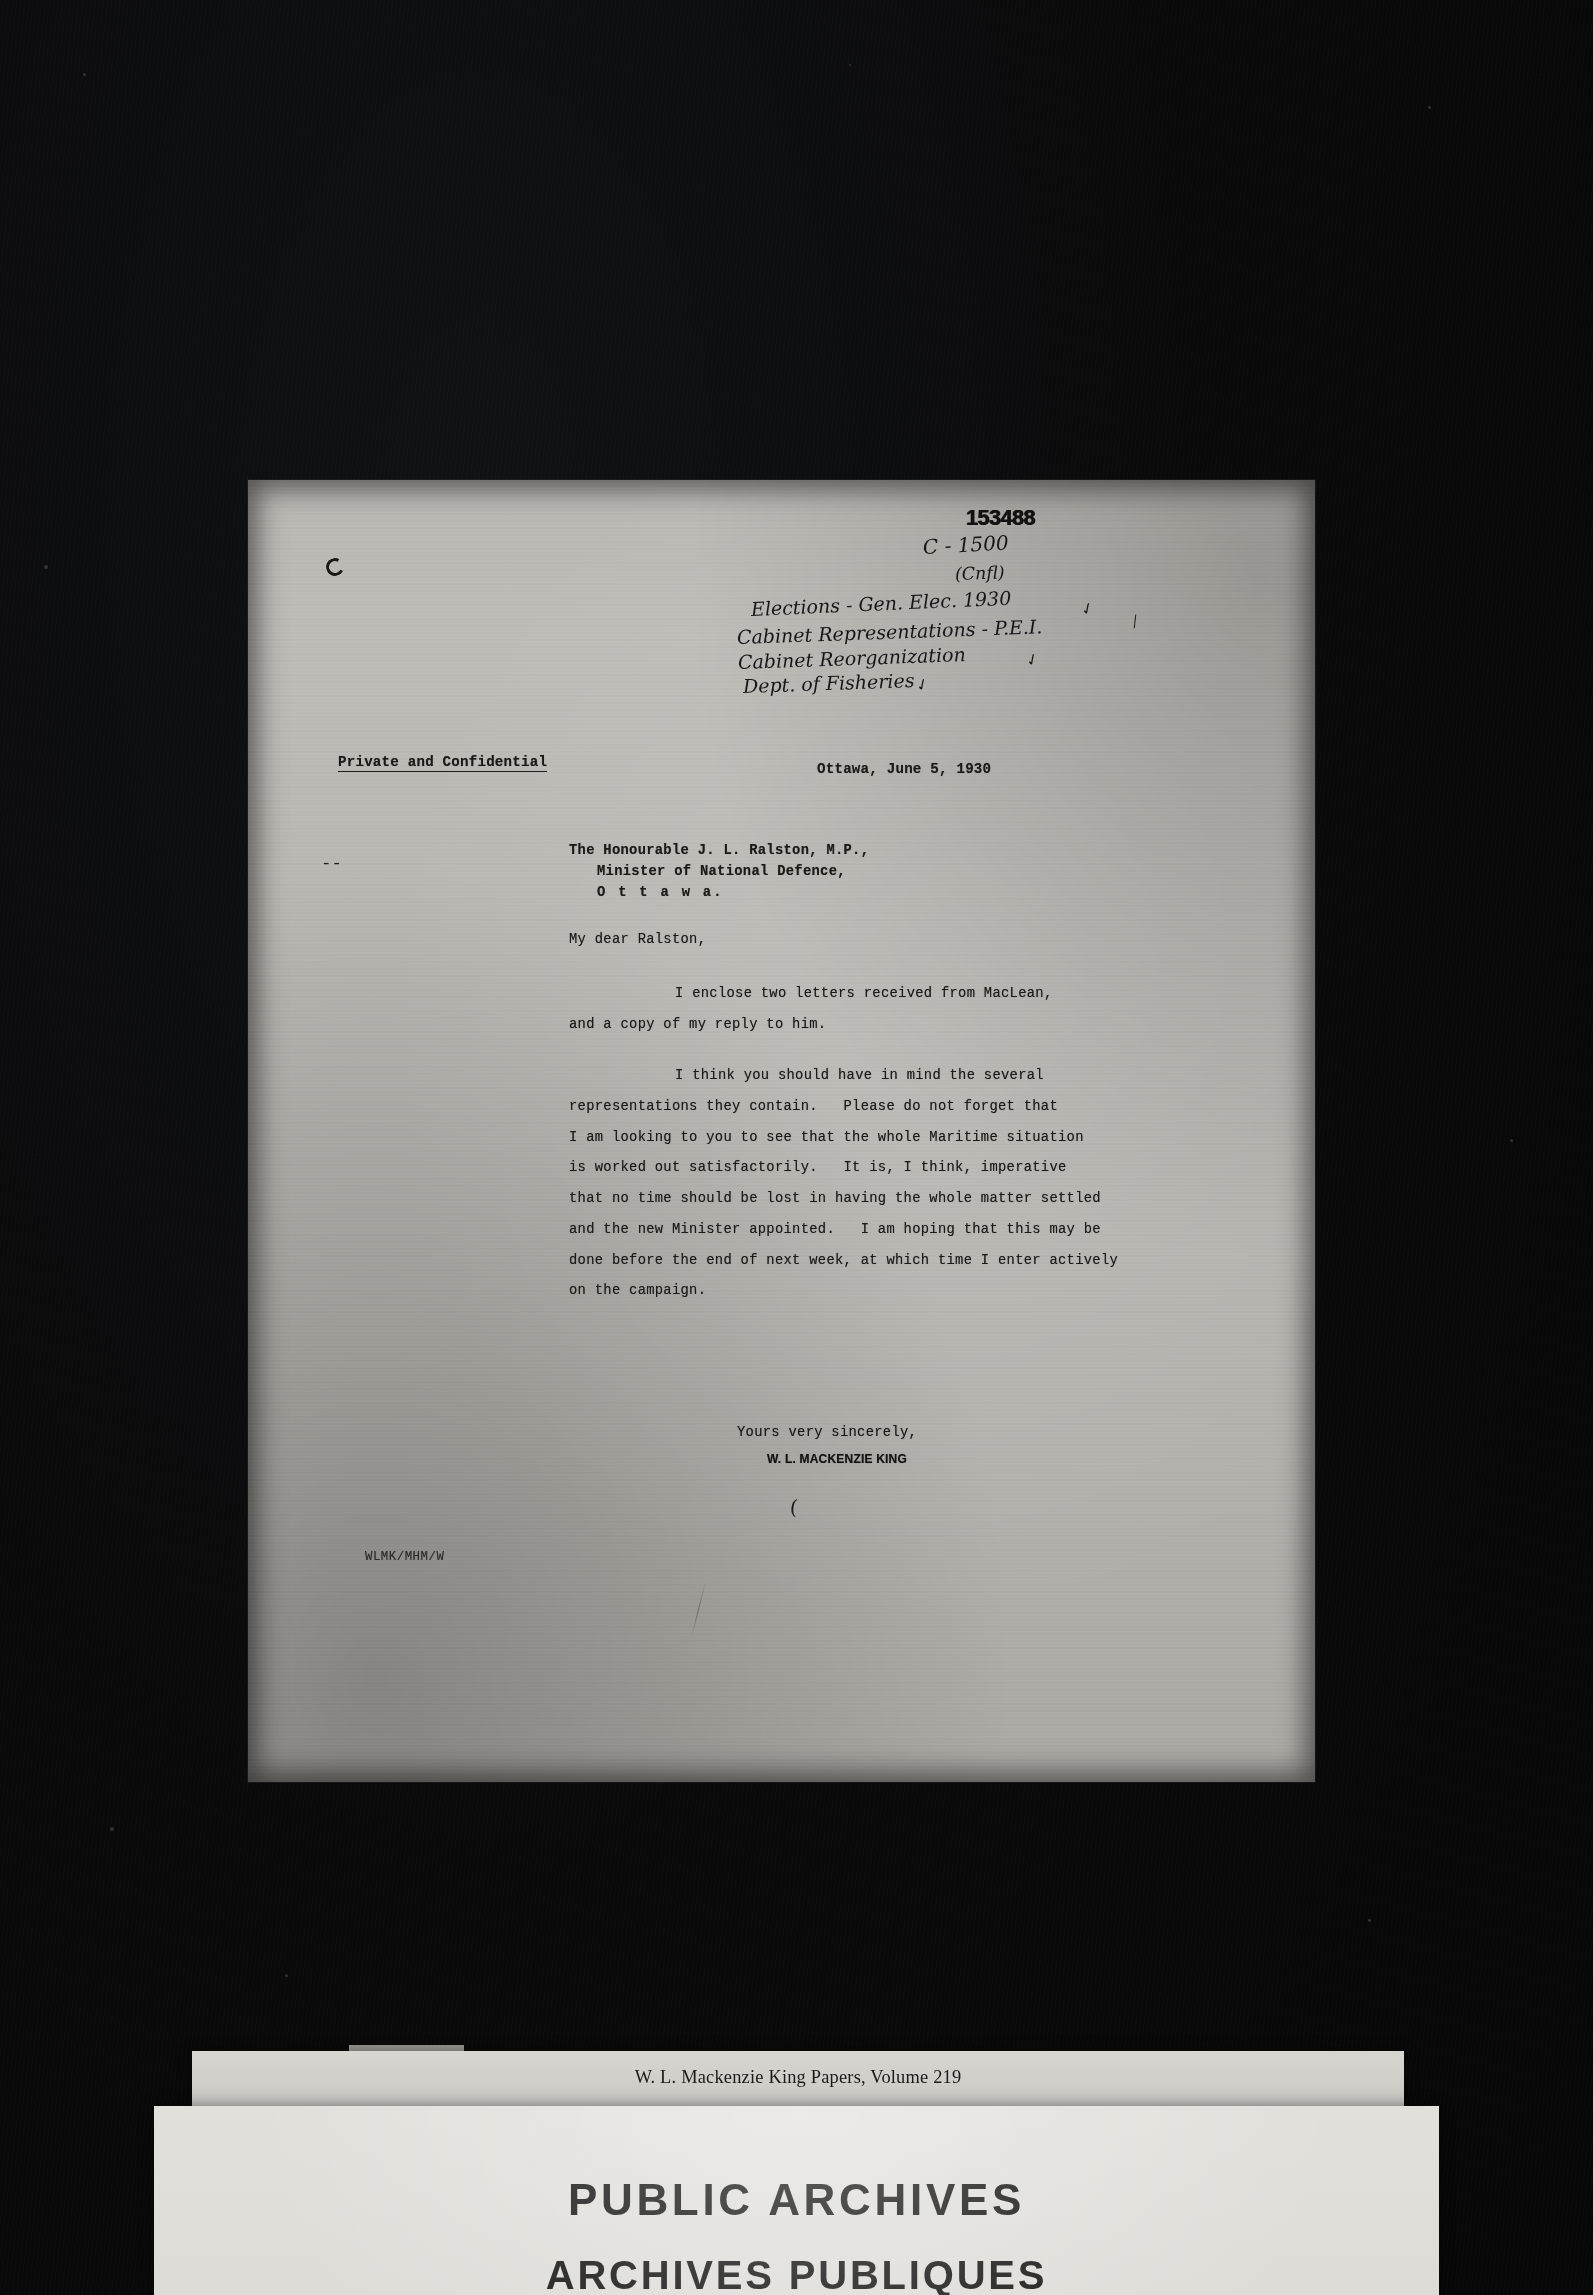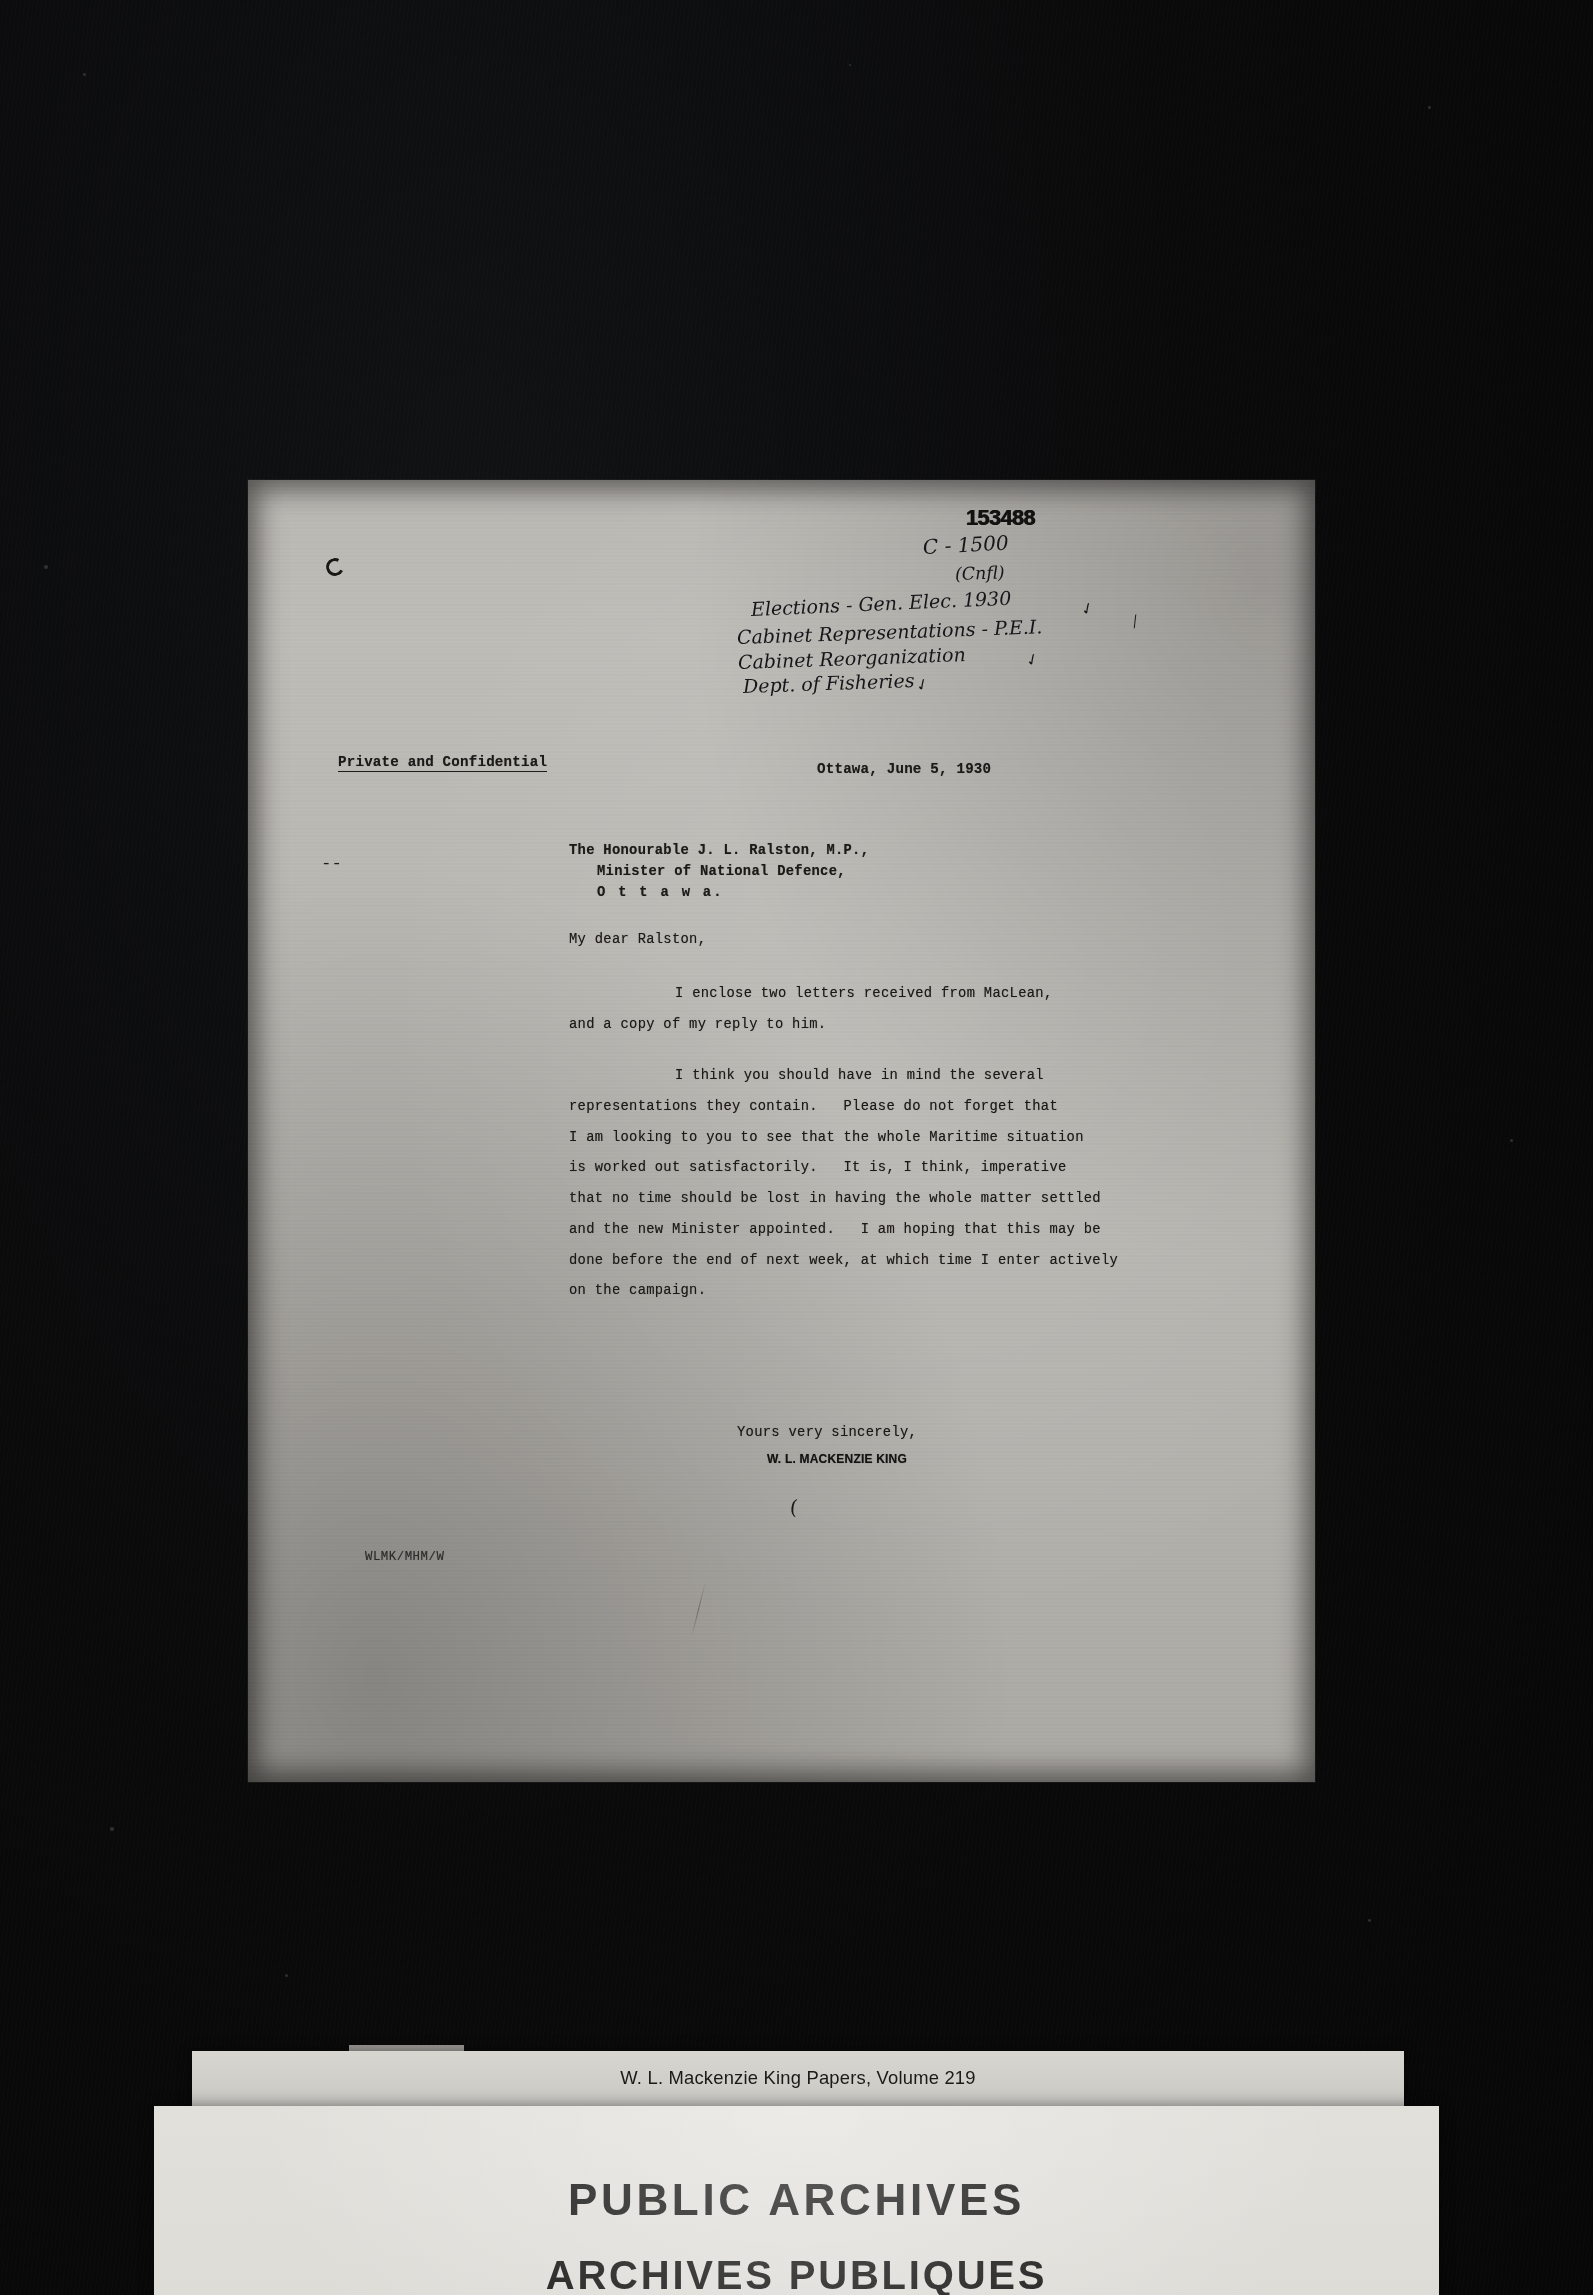--- a/index.html
+++ b/index.html
@@ -201,21 +201,21 @@
     width: 1212px;
     height: 60px;
     background: linear-gradient(180deg,#d8d6d1,#cfcdc8 60%,#c5c3be);
     box-shadow: 0 0 11px rgba(0,0,0,.5);
   }
   #caption-text{
     position:absolute;
     width:100%;
     top: 15.6px;
     text-align:center;
-    font-family:Liberation Sans, sans-serif;
+    font-family:Liberation Serif, serif;
     font-size: 18.4px;
     color:#1b1a18;
     letter-spacing: 0.2px;
   }
   #caption-tab{
     position:absolute;
     left: 349px;
     top: 2045px;
     width: 115px;
     height: 13px;

